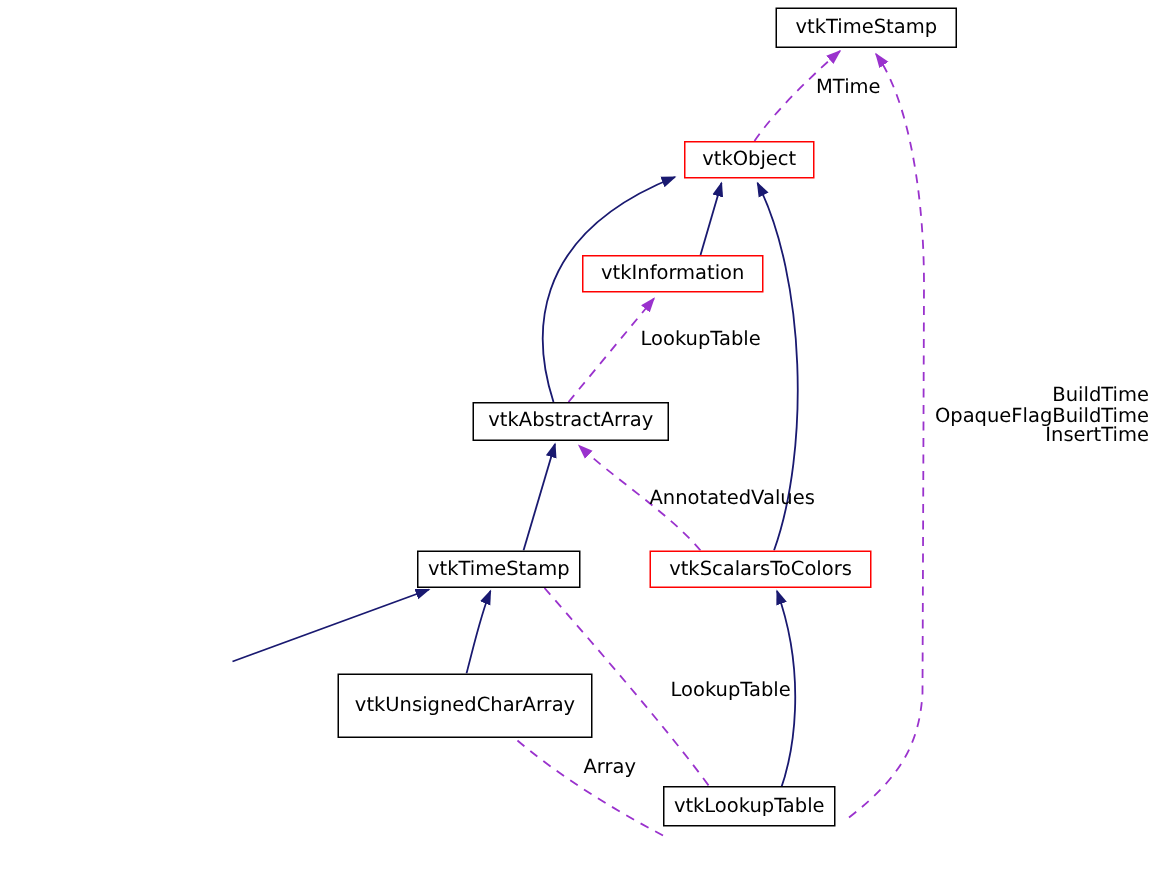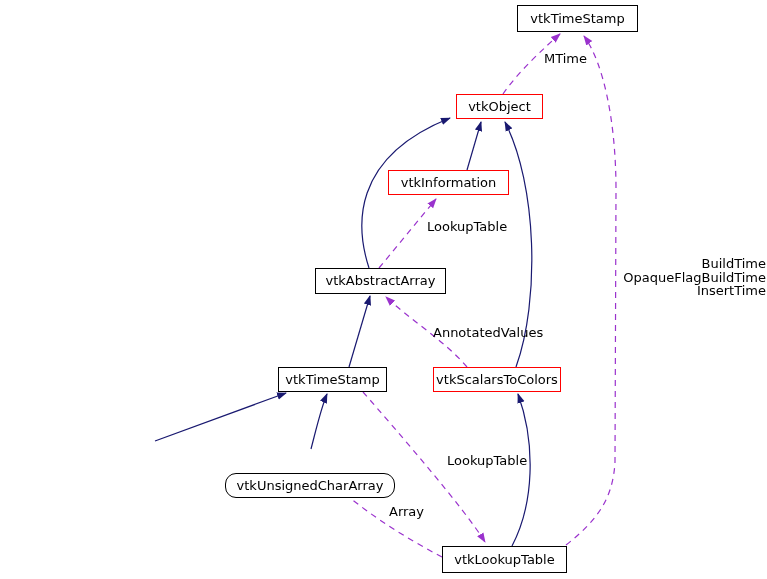--- a/index.html
+++ b/index.html
@@ -73,26 +73,26 @@
   <div class="node" style="left:517px;top:5px;width:121px;height:27px;border-width:1.4px;">vtkTimeStamp</div>
 
   <div class="node node-trunc" style="left:456px;top:94px;width:87px;height:25px;">vtkObject</div>
 
   <div class="node node-trunc" style="left:388px;top:170px;width:121px;height:25px;">vtkInformation</div>
 
   <div class="node" style="left:315px;top:268px;width:131px;height:26px;">vtkAbstractArray</div>
 
   <div class="node" style="left:278px;top:367px;width:109px;height:25px;">vtkTimeStamp</div>
 
-  <div class="node node-trunc" style="left:433px;top:367px;width:128px;height:25px;">vtkScalarsToColors</div>
+  <div class="node node-trunc" style="left:433px;top:367px;width:148px;height:25px;">vtkScalarsToColors</div>
 
 
-  <div class="node" style="left:225px;top:473px;width:170px;height:25px;border-radius:11px;">vtkUnsignedCharArray</div>
+  <div class="node" style="left:225px;top:449px;width:170px;height:43px;">vtkUnsignedCharArray</div>
 
-  <div class="node" style="left:442px;top:546px;width:125px;height:27px;">vtkLookupTable</div>
+  <div class="node" style="left:442px;top:524px;width:115px;height:27px;">vtkLookupTable</div>
 
   <div class="edge-label" style="left:544px;top:52px;">MTime</div>
 
   <div class="edge-label" style="left:427px;top:220px;">LookupTable</div>
 
   <div class="edge-label" style="left:433px;top:326px;">AnnotatedValues</div>
 
   <div class="edge-label center" style="left:606px;top:257px;width:160px;">BuildTime
 OpaqueFlagBuildTime
 InsertTime</div>

